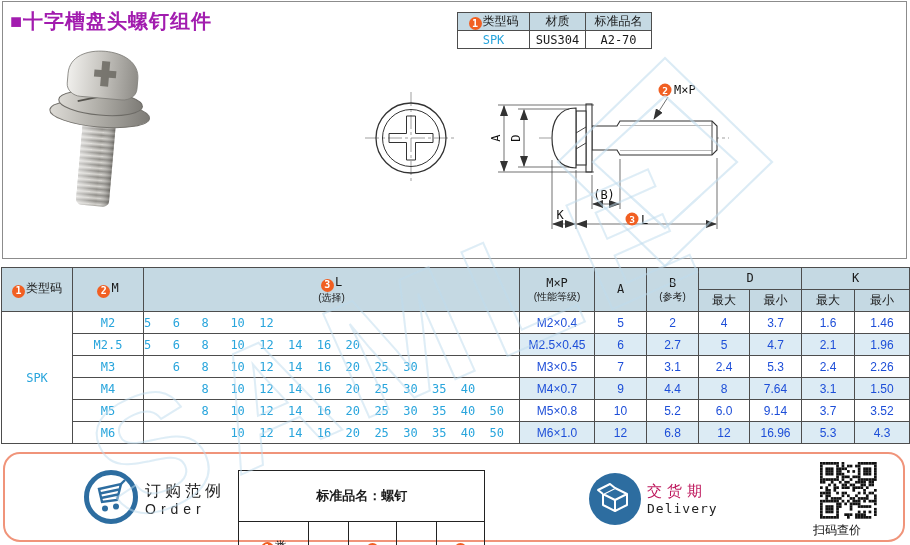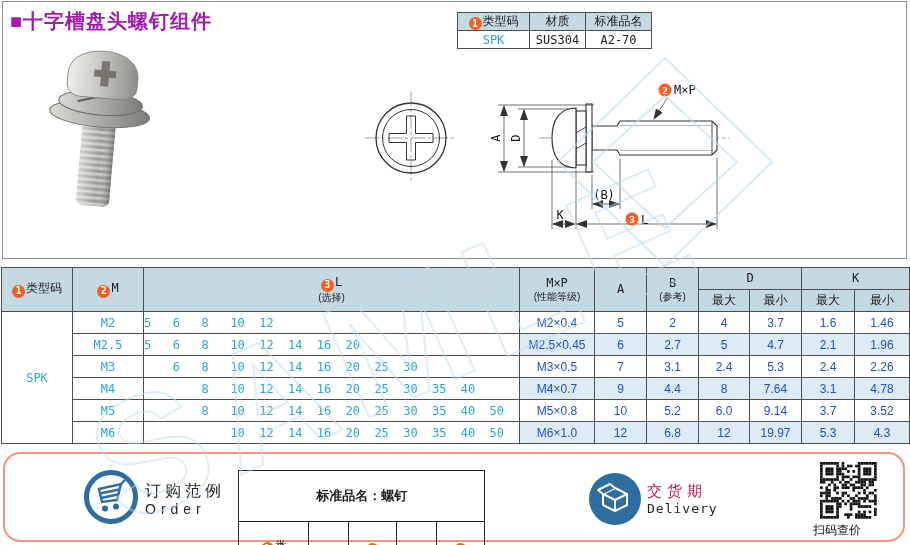--- a/index.html
+++ b/index.html
@@ -322,21 +322,21 @@
               <span class="l-slot">40</span>
               <span class="l-slot"></span>
             </div>
           </td>
           <td class="num-cell shaded">M4×0.7</td>
           <td class="num-cell shaded">9</td>
           <td class="num-cell shaded">4.4</td>
           <td class="num-cell shaded">8</td>
           <td class="num-cell shaded">7.64</td>
           <td class="num-cell shaded">3.1</td>
-          <td class="num-cell shaded">4.78</td>
+          <td class="num-cell shaded">1.50</td>
         </tr>
         <tr>
           <td class="m-cell">M5</td>
           <td class="l-cell">
             <div class="l-grid">
               <span class="l-slot"></span>
               <span class="l-slot"></span>
               <span class="l-slot">8</span>
               <span class="l-slot">10</span>
               <span class="l-slot">12</span>
@@ -374,21 +374,21 @@
               <span class="l-slot">30</span>
               <span class="l-slot">35</span>
               <span class="l-slot">40</span>
               <span class="l-slot">50</span>
             </div>
           </td>
           <td class="num-cell shaded">M6×1.0</td>
           <td class="num-cell shaded">12</td>
           <td class="num-cell shaded">6.8</td>
           <td class="num-cell shaded">12</td>
-          <td class="num-cell shaded">19.97</td>
+          <td class="num-cell shaded">16.96</td>
           <td class="num-cell shaded">5.3</td>
           <td class="num-cell shaded">4.3</td>
         </tr>
       </tbody>
   </table>
 
   <div class="bottom-box">
 
     <svg class="order-icon" width="56" height="56" viewBox="0 0 56 56">
       <circle cx="28" cy="28" r="24.5" fill="#fff" stroke="#2d6da0" stroke-width="5"></circle>

